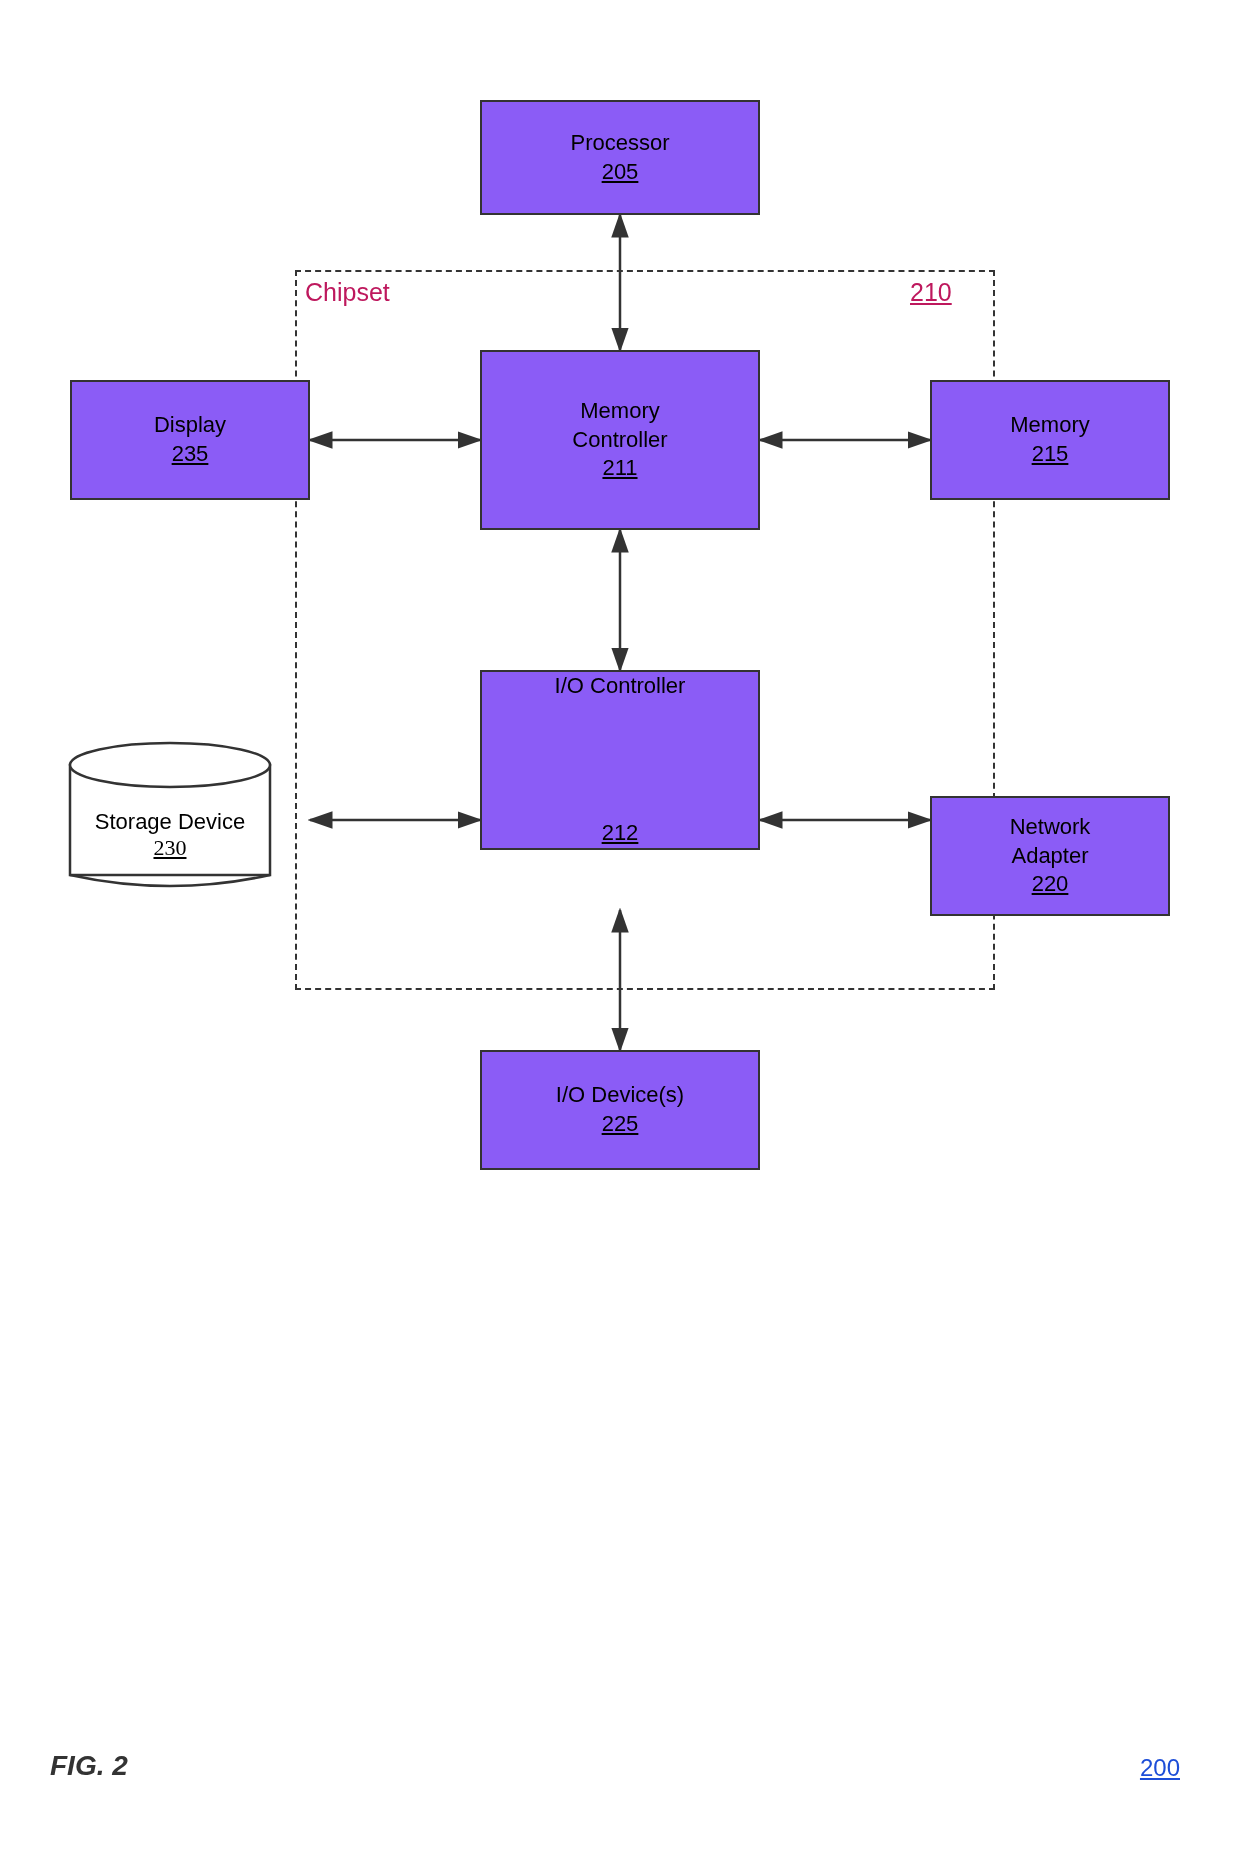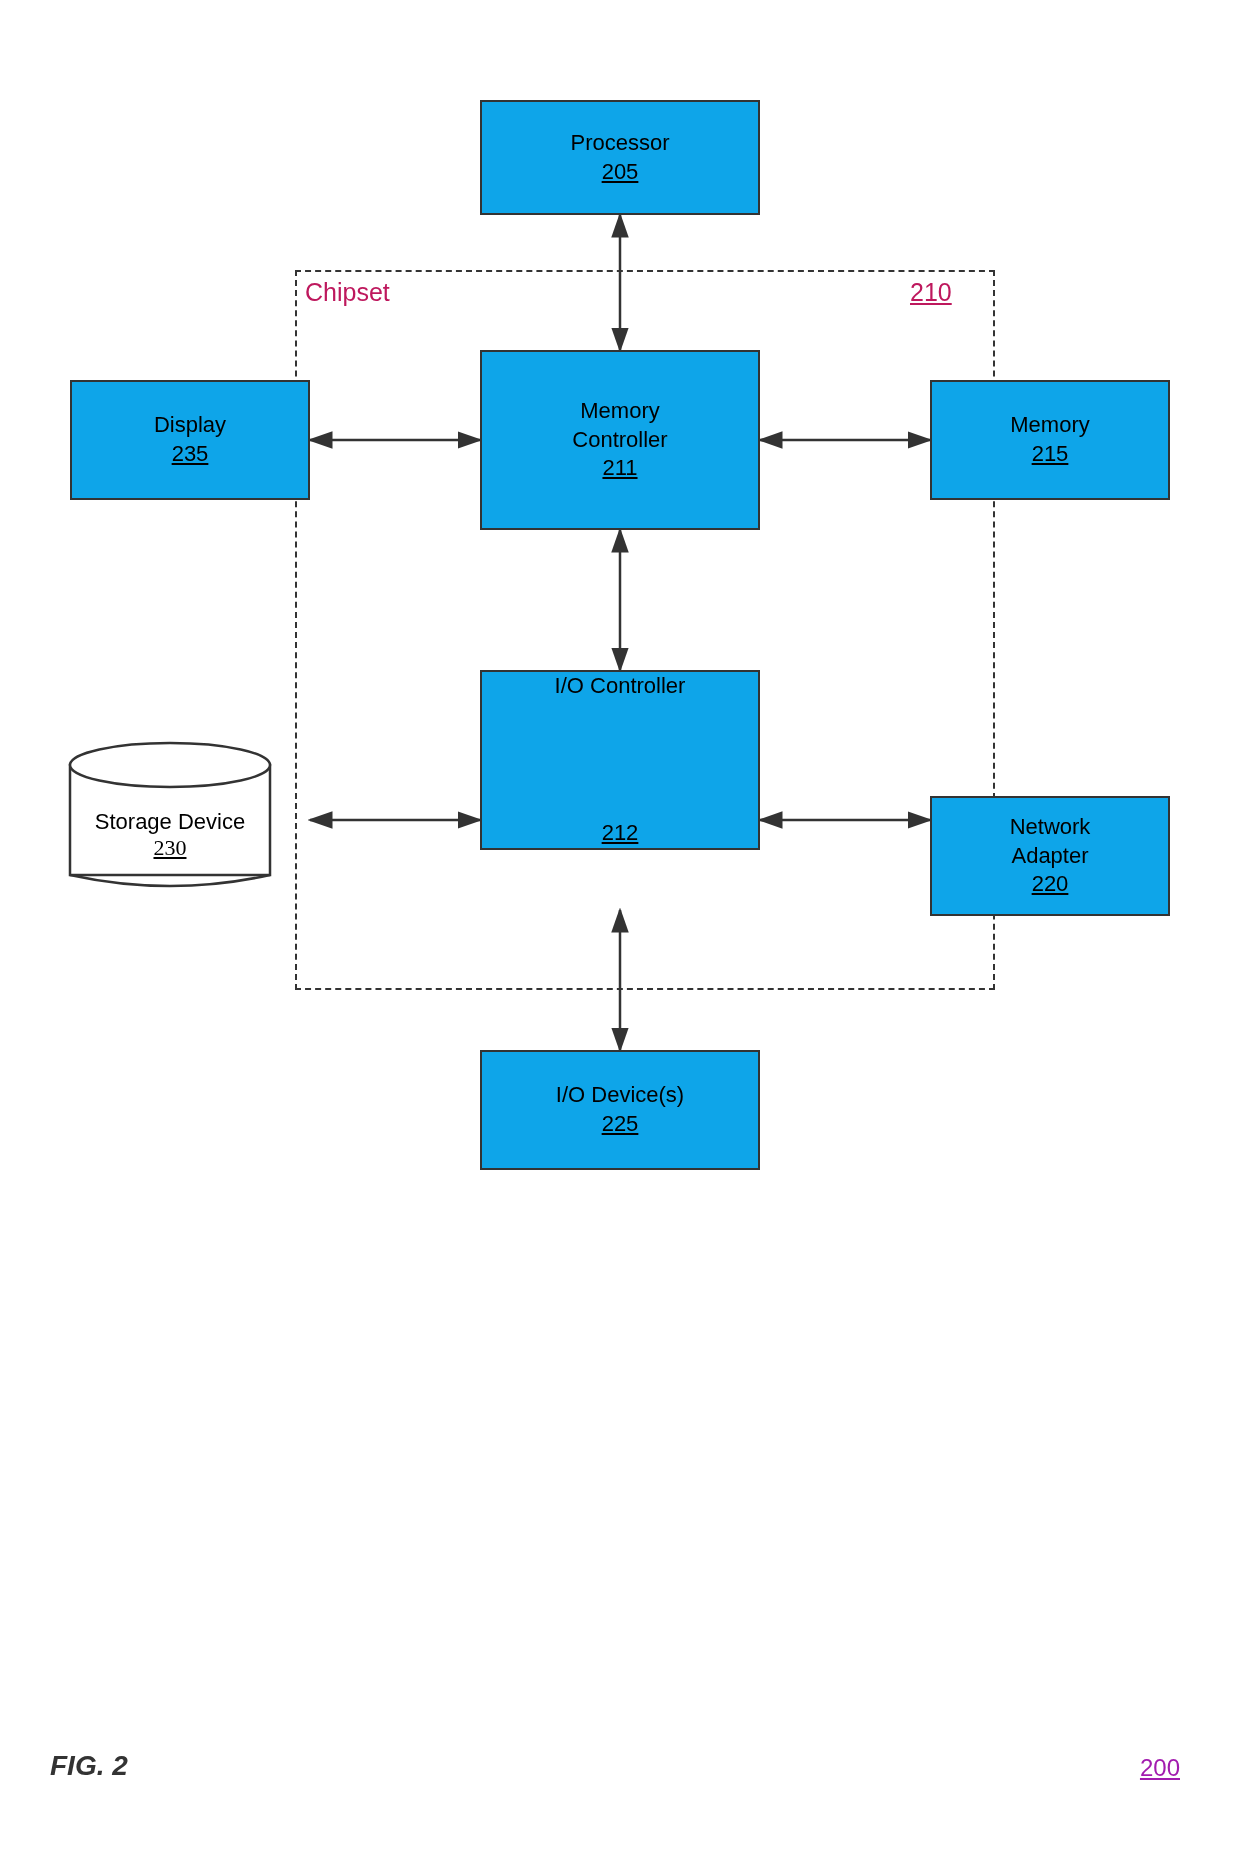--- a/index.html
+++ b/index.html
@@ -14,21 +14,21 @@
     .diagram-container {
       position: absolute;
       top: 40px;
       left: 0;
       width: 1240px;
       height: 1600px;
     }
     .box {
       position: absolute;
       border: 2.5px solid #333;
-      background: #0ea5e9;
+      background: #8b5cf6;
       display: flex;
       flex-direction: column;
       align-items: center;
       justify-content: center;
       text-align: center;
       font-size: 22px;
       line-height: 1.3;
     }
     .box .ref {
       text-decoration: underline;
@@ -80,21 +80,21 @@
       font-size: 28px;
       font-style: italic;
       font-weight: bold;
       color: #333;
     }
     .fig-num {
       position: absolute;
       bottom: 80px;
       right: 60px;
       font-size: 24px;
-      color: #a21caf;
+      color: #1d4ed8;
       text-decoration: underline;
     }
   </style>
 </head>
 <body>
 
 <div class="diagram-container">
 
   <svg class="arrows-svg">
     <defs>

